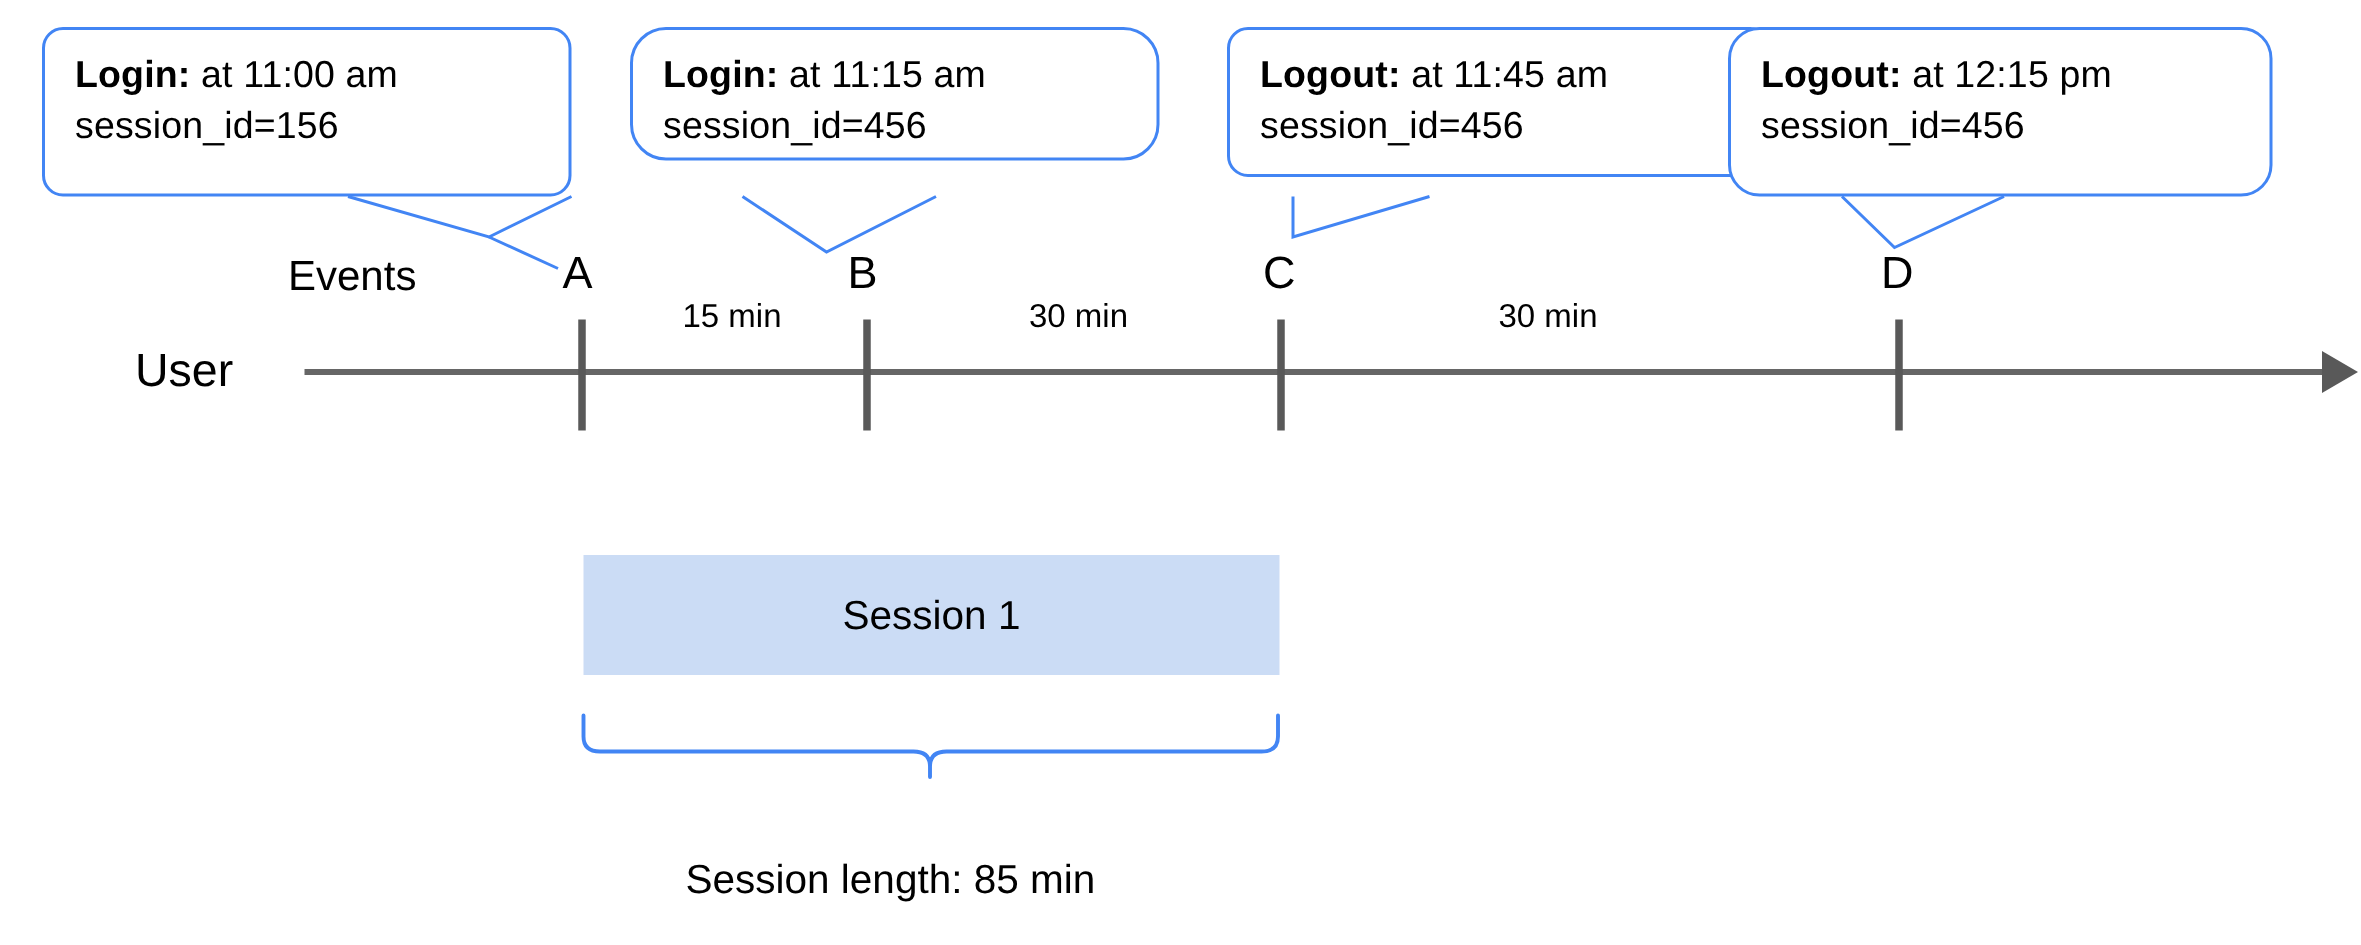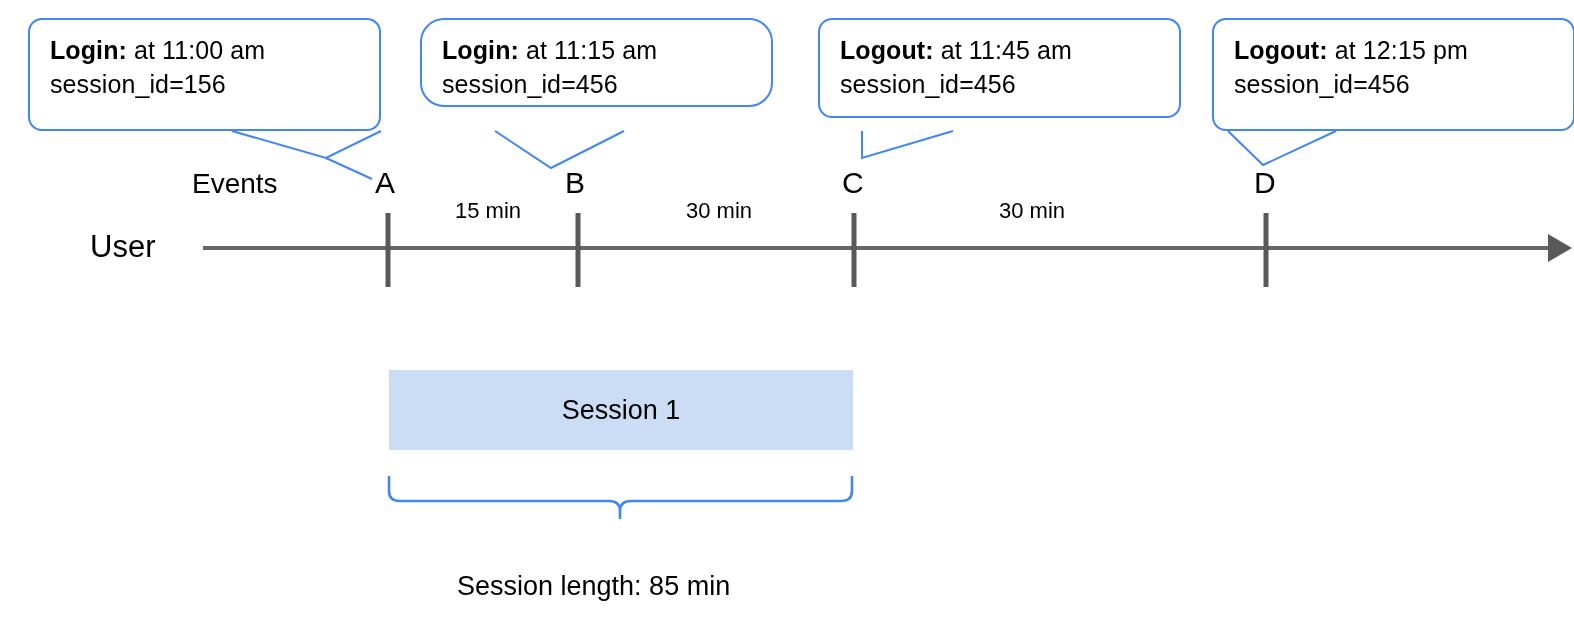--- a/index.html
+++ b/index.html
@@ -117,21 +117,21 @@
   <div class="callout" style="left:420px; top:18px; width:353px; height:89px;border-radius:24px;">
     <span class="callout-line"><span class="lead">Login:</span><span> at 11:15 am</span></span>
     <span class="callout-line">session_id=456</span>
   </div>
 
   <div class="callout" style="left:806px; top:18px; width:363px; height:100px;margin-left:12px;">
     <span class="callout-line"><span class="lead">Logout:</span><span> at 11:45 am</span></span>
     <span class="callout-line">session_id=456</span>
   </div>
 
-  <div class="callout" style="left:1212px; top:18px; width:363px; height:113px;">
+  <div class="callout" style="left:1152px; top:18px; width:363px; height:113px;border-radius:21px;">
     <span class="callout-line"><span class="lead">Logout:</span><span> at 12:15 pm</span></span>
     <span class="callout-line">session_id=456</span>
   </div>
 
   <div class="lbl lbl-events" style="left:172px; top:168px;margin-left:20px;">Events</div>
 
   <div class="lbl lbl-row" style="left:90px; top:229px;">User</div>
 
   <div class="lbl lbl-tick" style="left:375px; top:166px;">A</div>
   <div class="lbl lbl-tick" style="left:565px; top:166px;">B</div>

